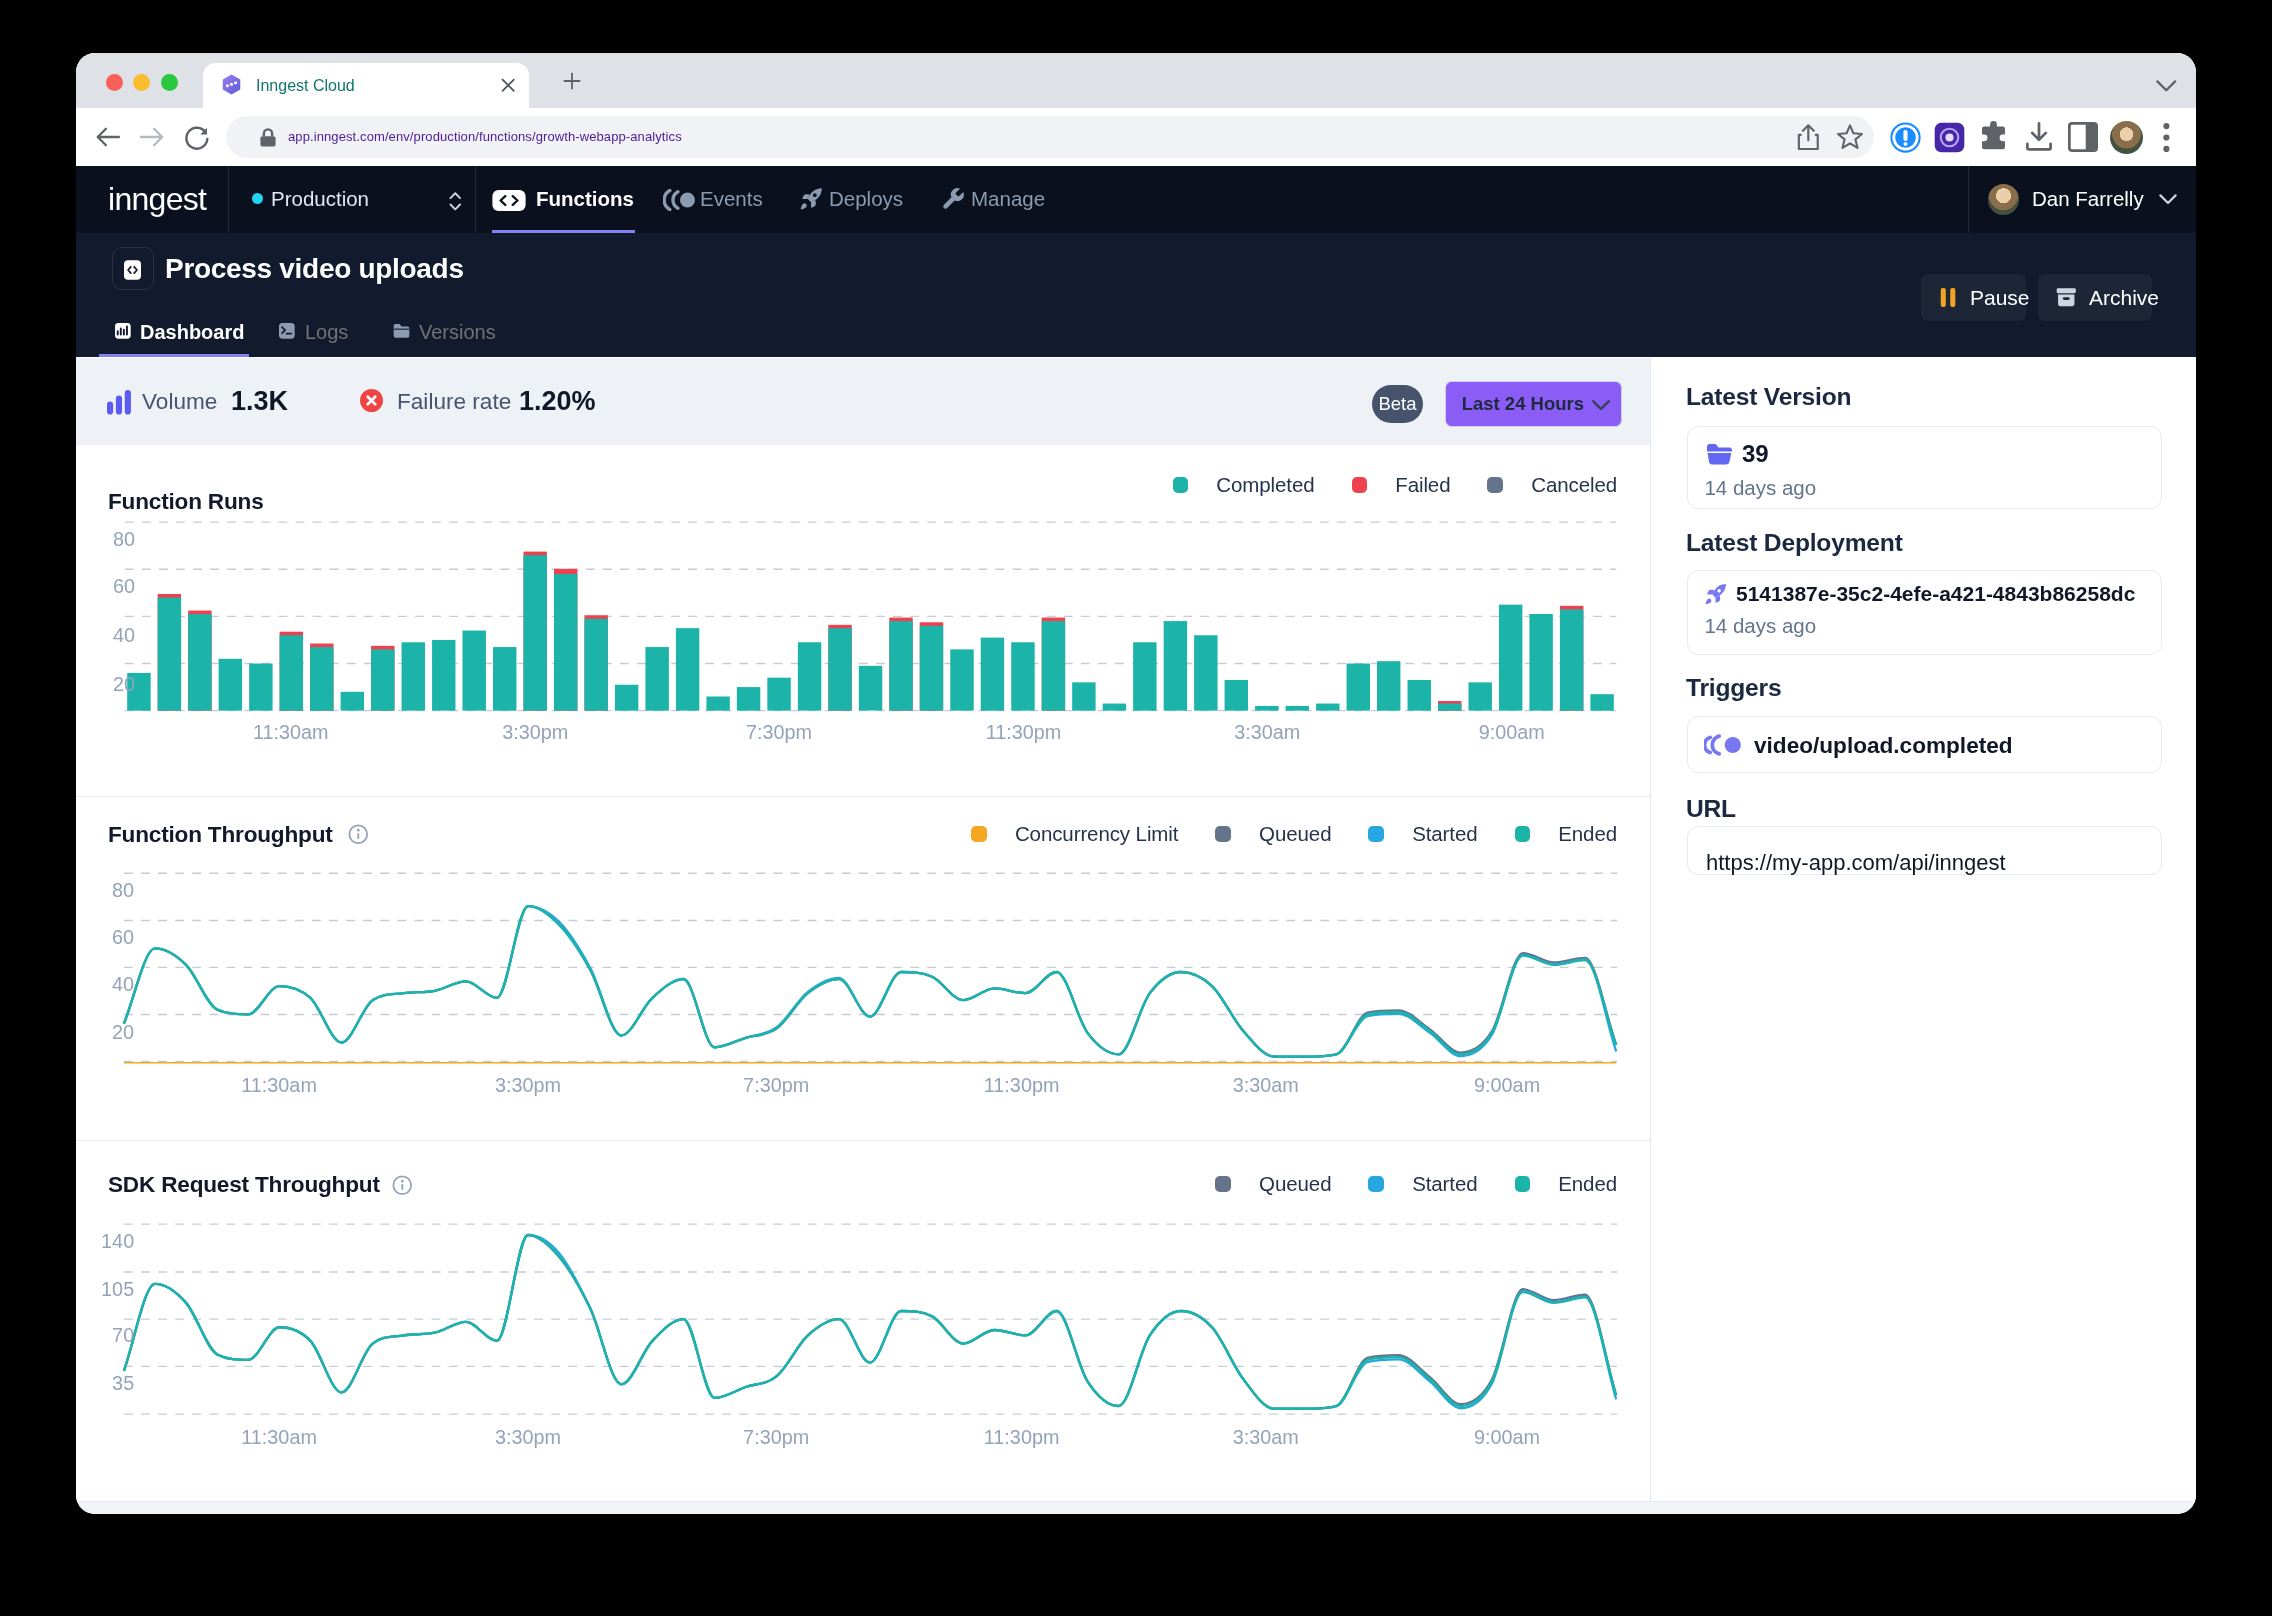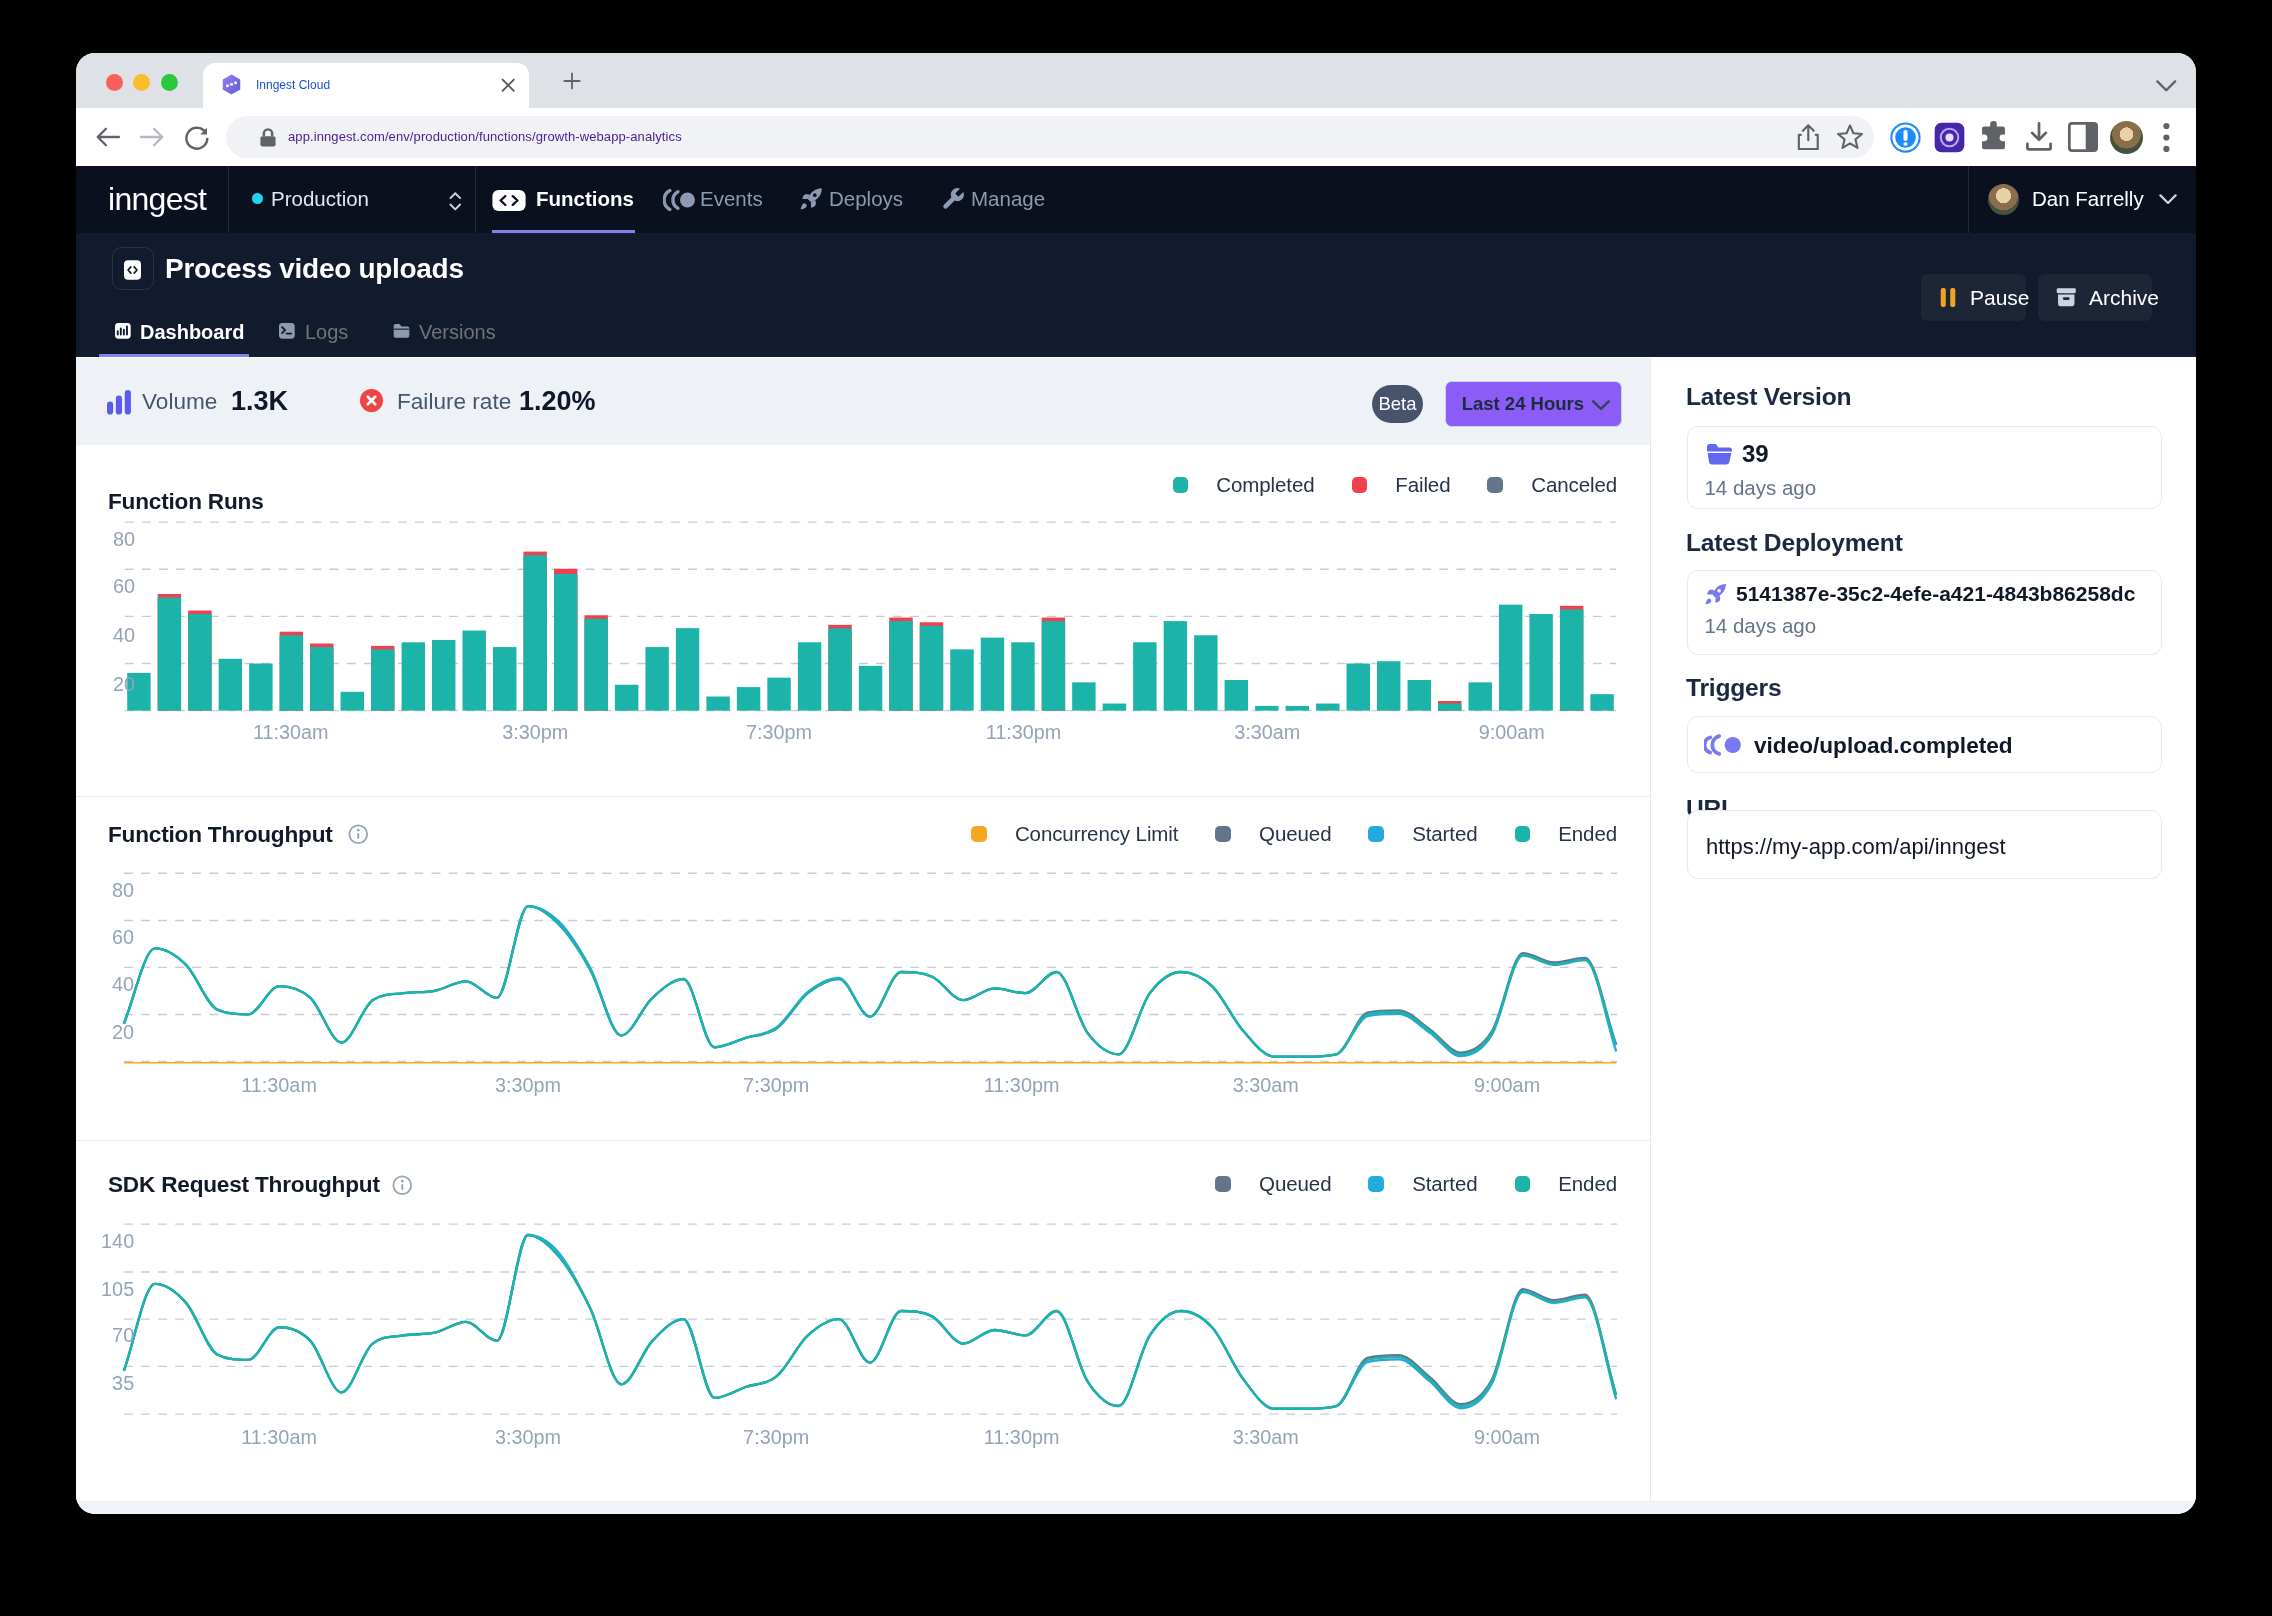--- a/index.html
+++ b/index.html
@@ -1,20 +1,20 @@
 <!DOCTYPE html>
 <html style="font-size:11px"><head><meta charset="utf-8"><style>
 *{margin:0;padding:0;box-sizing:border-box}
 html,body{width:2273px;height:1616px;background:#000;font-family:"Liberation Sans",sans-serif;overflow:hidden}
 .abs{position:absolute}
 .win{position:absolute;left:76px;top:53px;width:2120px;height:1461px;border-radius:19px;overflow:hidden;background:#fff}
 .tabstrip{position:absolute;left:0;top:0;width:100%;height:55px;background:#dee1e6}
 .dot{position:absolute;top:21px;width:17px;height:17px;border-radius:50%}
 .tab{position:absolute;left:127px;top:9.6px;width:326px;height:45px;background:#fff;border-radius:12.3px 12.3px 0 0}
-.tabtitle{position:absolute;left:53px;top:0;line-height:45px;font-size:12px;color:#1d4ed8}
+.tabtitle{position:absolute;left:53px;top:0;line-height:45px;font-size:16px;color:#0f766e}
 .toolbar{position:absolute;left:0;top:55px;width:100%;height:59px;background:#fff}
 .pill{position:absolute;left:150px;top:8.2px;width:1648px;height:42px;border-radius:21px;background:#f0f2f5}
 .url{position:absolute;left:62px;top:0;line-height:42px;font-size:13px;color:#4c1d95;letter-spacing:0.1px}
 .nav{position:absolute;left:0;top:113px;width:100%;height:67px;background:#0a101d}
 .logo{position:absolute;left:32px;top:15px;font-size:32px;font-weight:normal;color:#fff;letter-spacing:-0.7px}
 .vdiv{position:absolute;top:0;width:1.4px;height:67px;background:#202a3c}
 .navtxt{font-size:20.5px;color:#8c9bb1}
 .navtxt.on{color:#fff}
 .searchbox{position:absolute;left:1435px;top:11px;width:433px;height:42px;background:#192334;border-radius:6.8px}
 .key{position:absolute;top:6.2px;width:32px;height:31px;background:#323e52;border-radius:5.5px;color:#e2e8f0;font-size:18px;text-align:center;line-height:31px}
@@ -424,19 +424,19 @@
     <div class="shead" style="top:316px">Triggers</div>
     <div class="scard" style="top:358px;height:57px">
       <svg class="abs" style="left:15.7px;top:17px" width="37" height="22" viewBox="0 0 54 32">
           <path d="M9 5 A 11.5 11.5 0 0 0 9 27" fill="none" stroke="#7879f1" stroke-width="5.6" stroke-linecap="round"></path>
           <path d="M22 3 A 13.5 13.5 0 0 0 22 29" fill="none" stroke="#7879f1" stroke-width="5.6" stroke-linecap="round"></path>
           <circle cx="42" cy="16" r="11.8" fill="#7879f1"></circle>
         </svg>
       <div class="abs cbold" style="left:66px;top:16.4px;font-size:22.6px">video/upload.completed</div>
     </div>
     <div class="shead" style="top:437px">URL</div>
-    <div class="scard" style="top:452px;height:69px">
+    <div class="scard" style="top:468px;height:49px">
       <div class="abs" style="left:18px;top:22.6px;font-size:22px;color:#101828">https://my-app.com/api/inngest</div>
     </div>
   </div>
   <div class="footer"></div>
 </div>
 
 
 </body></html>

